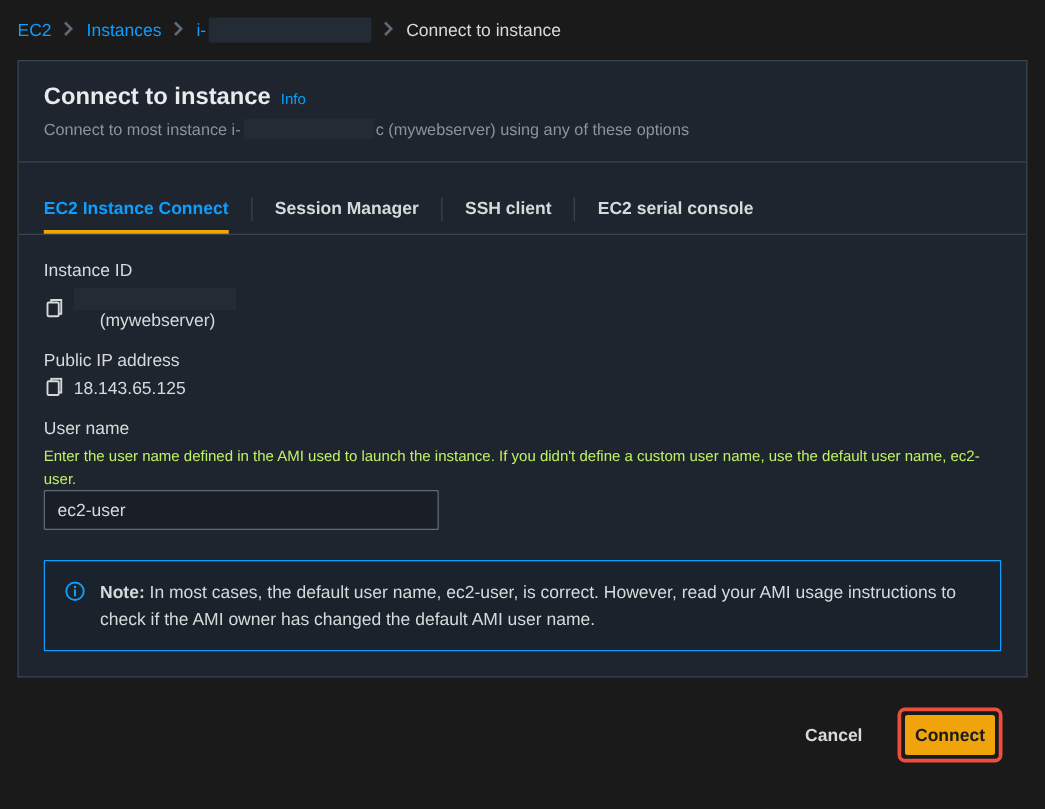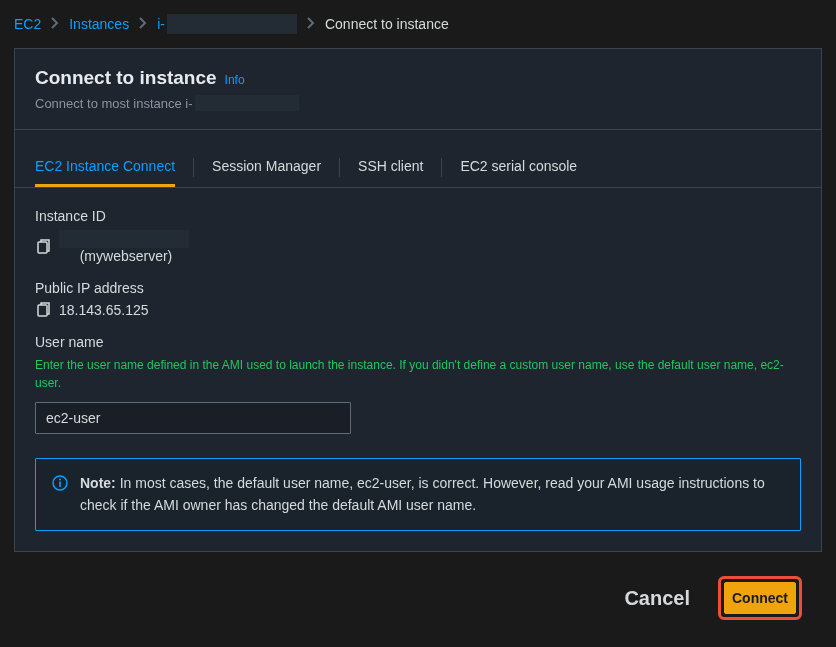--- a/index.html
+++ b/index.html
@@ -88,21 +88,21 @@
     .tabs {
       display: flex;
       padding: 0 20px;
       margin-top: 18px;
       border-bottom: 1px solid #3a4352;
     }
     .tab {
       padding: 10px 0;
       margin-right: 36px;
       font-size: 14px;
-      font-weight: 400;
+      font-weight: 700;
       color: #d5dbdb;
       cursor: pointer;
       border-bottom: 3px solid transparent;
       position: relative;
     }
     .tab-sep {
       width: 1px;
       background: #3a4352;
       margin: 10px 18px 10px -18px;
     }
@@ -145,24 +145,24 @@
       flex-direction: column;
     }
     .value-redacted {
       display: inline-block;
       width: 130px;
       height: 18px;
       background: #232b35;
       margin-right: 4px;
     }
     .help-text {
-      color: #22c55e;
+      color: #bef264;
       font-size: 12px;
       margin-top: 4px;
-      margin-bottom: 10px;
+      margin-bottom: 0;
       line-height: 1.5;
     }
     .text-input {
       background: #1a1f27;
       border: 1px solid #5f6b79;
       color: #d5dbdb;
       padding: 7px 10px;
       font-size: 14px;
       width: 316px;
       border-radius: 1px;
@@ -199,21 +199,21 @@
       justify-content: flex-end;
       align-items: center;
       gap: 14px;
       padding: 24px 20px 20px 20px;
       margin: 0 14px;
     }
     .btn-cancel {
       background: transparent;
       border: none;
       color: #d5dbdb;
-      font-size: 20px;
+      font-size: 14px;
       font-weight: 700;
       cursor: pointer;
       padding: 8px 14px;
     }
     .btn-connect-wrap {
       border: 3px solid #ee4d3a;
       border-radius: 6px;
       padding: 3px;
     }
     .btn-connect {
@@ -257,20 +257,21 @@
 
 <div class="panel">
   <div class="panel-header">
     <div class="panel-title-row">
       <h1 class="panel-title">Connect to instance</h1>
       <span class="info-link">Info</span>
     </div>
     <div class="panel-subtitle">
       <span>Connect to most instance i-</span>
         <span class="subtitle-redacted"></span>
+        <span>c (mywebserver) using any of these options</span>
     </div>
   </div>
 
   <div class="tabs">
     <div class="tab active">EC2 Instance Connect</div>
     <div class="tab-sep"></div>
     <div class="tab">Session Manager</div>
     <div class="tab-sep"></div>
     <div class="tab">SSH client</div>
     <div class="tab-sep"></div>

